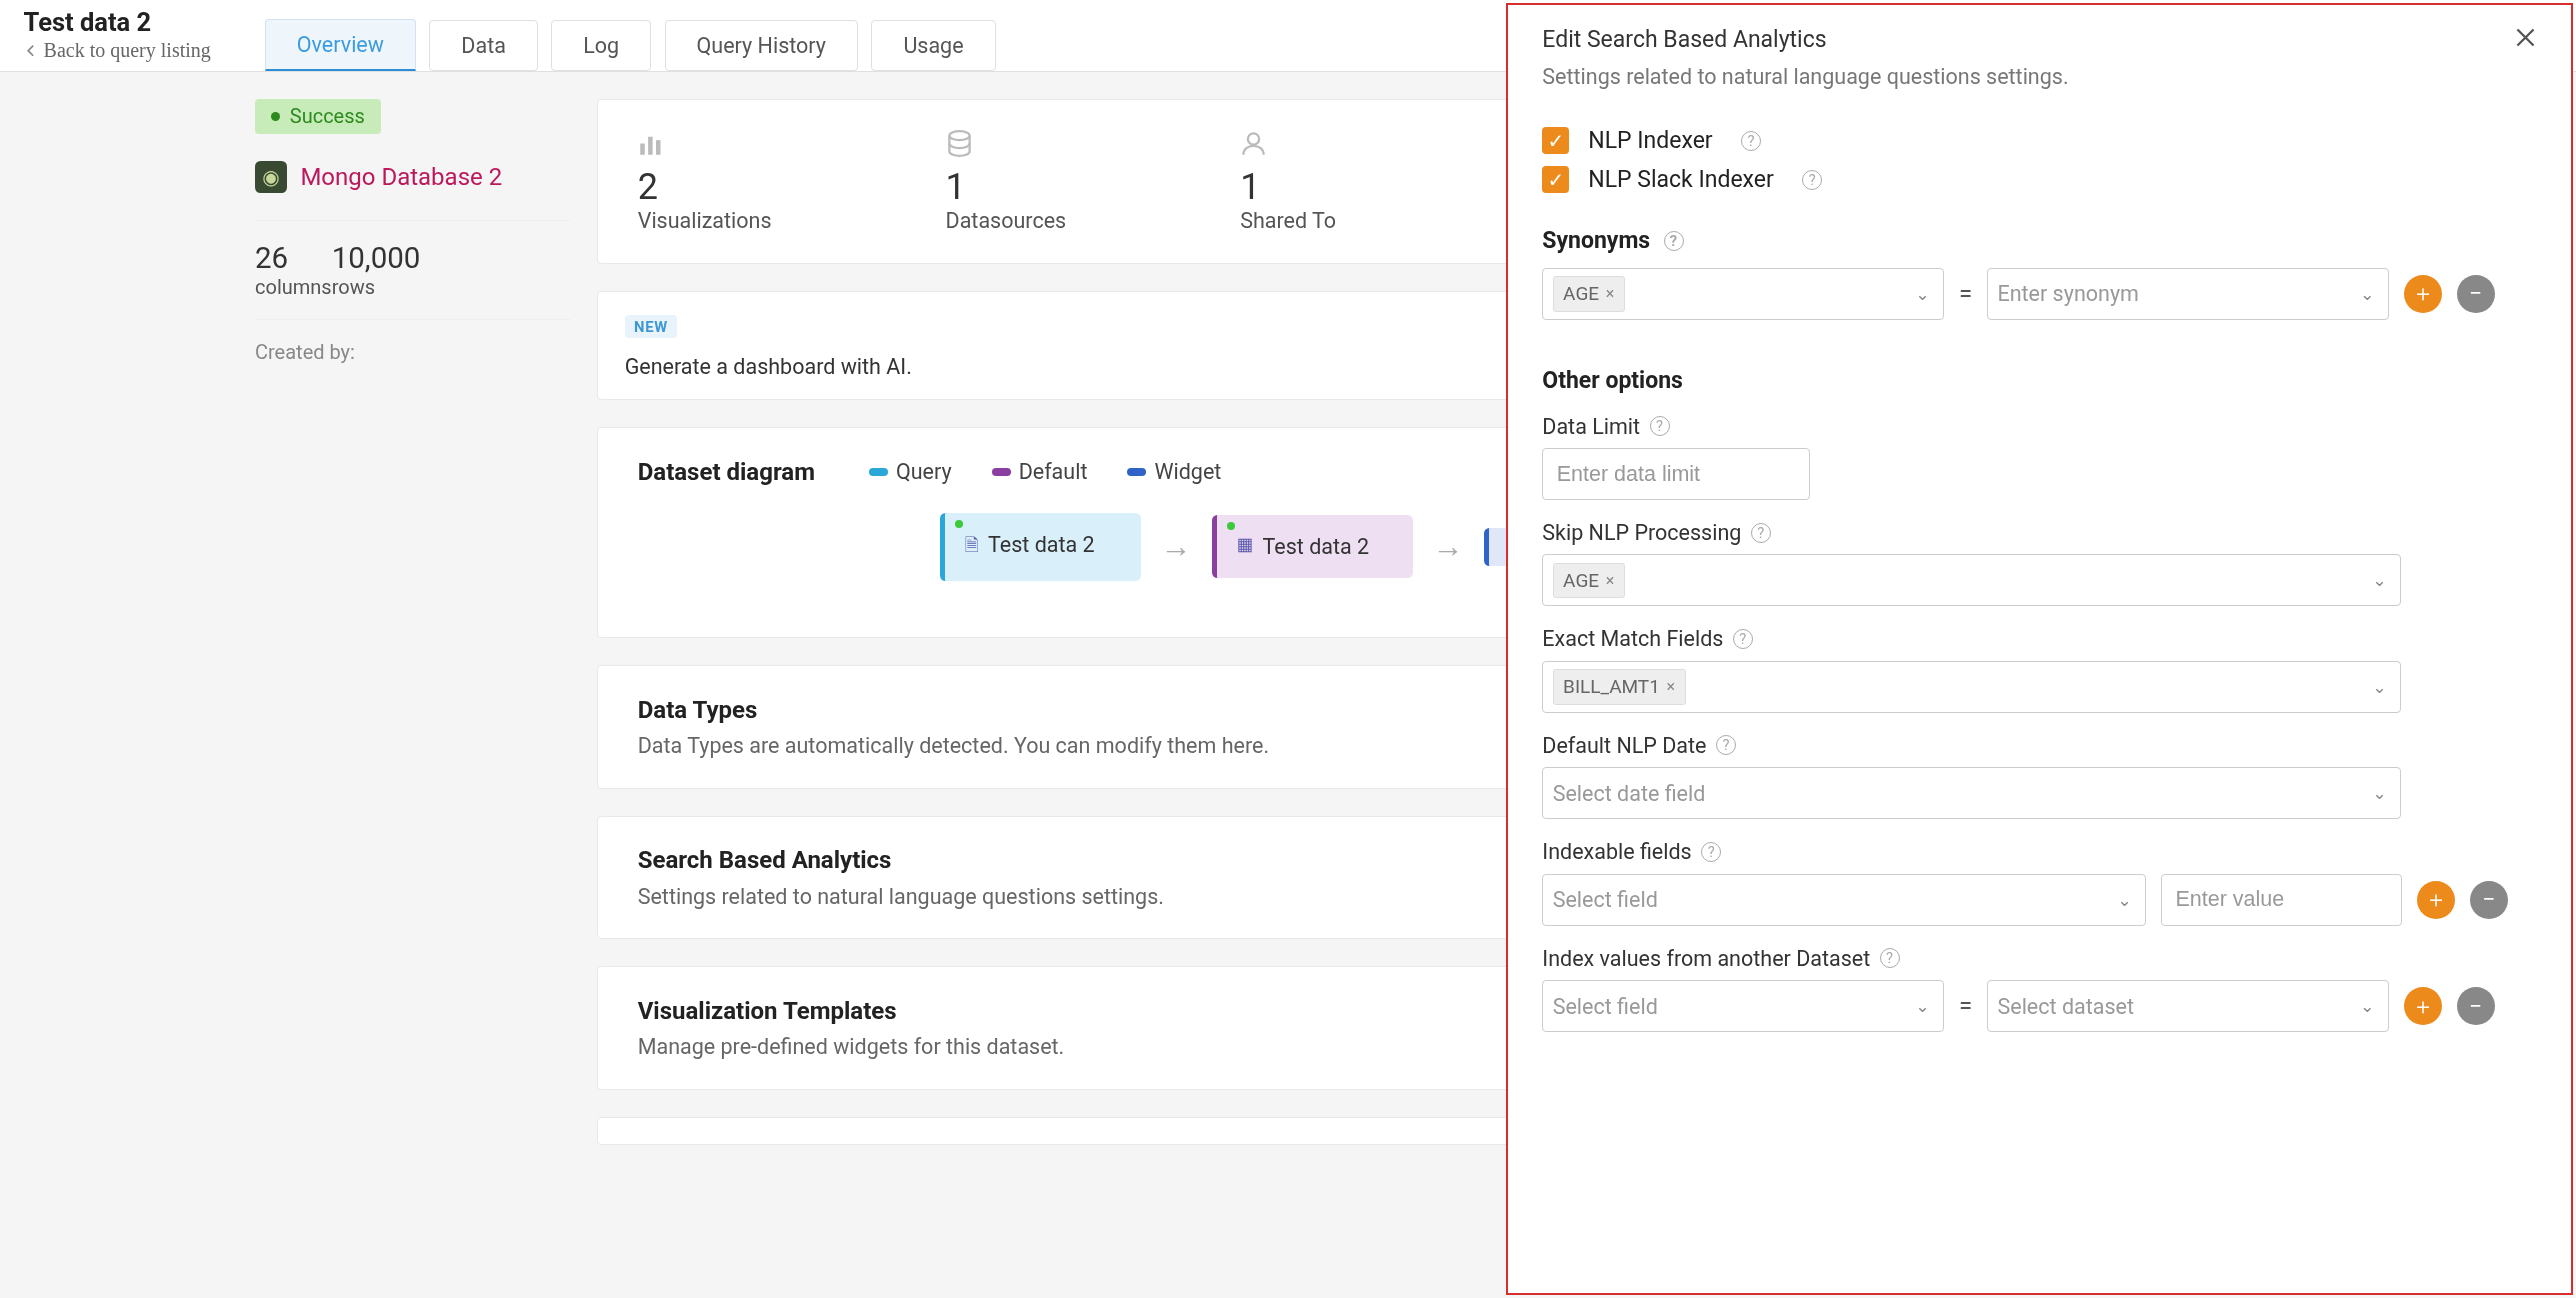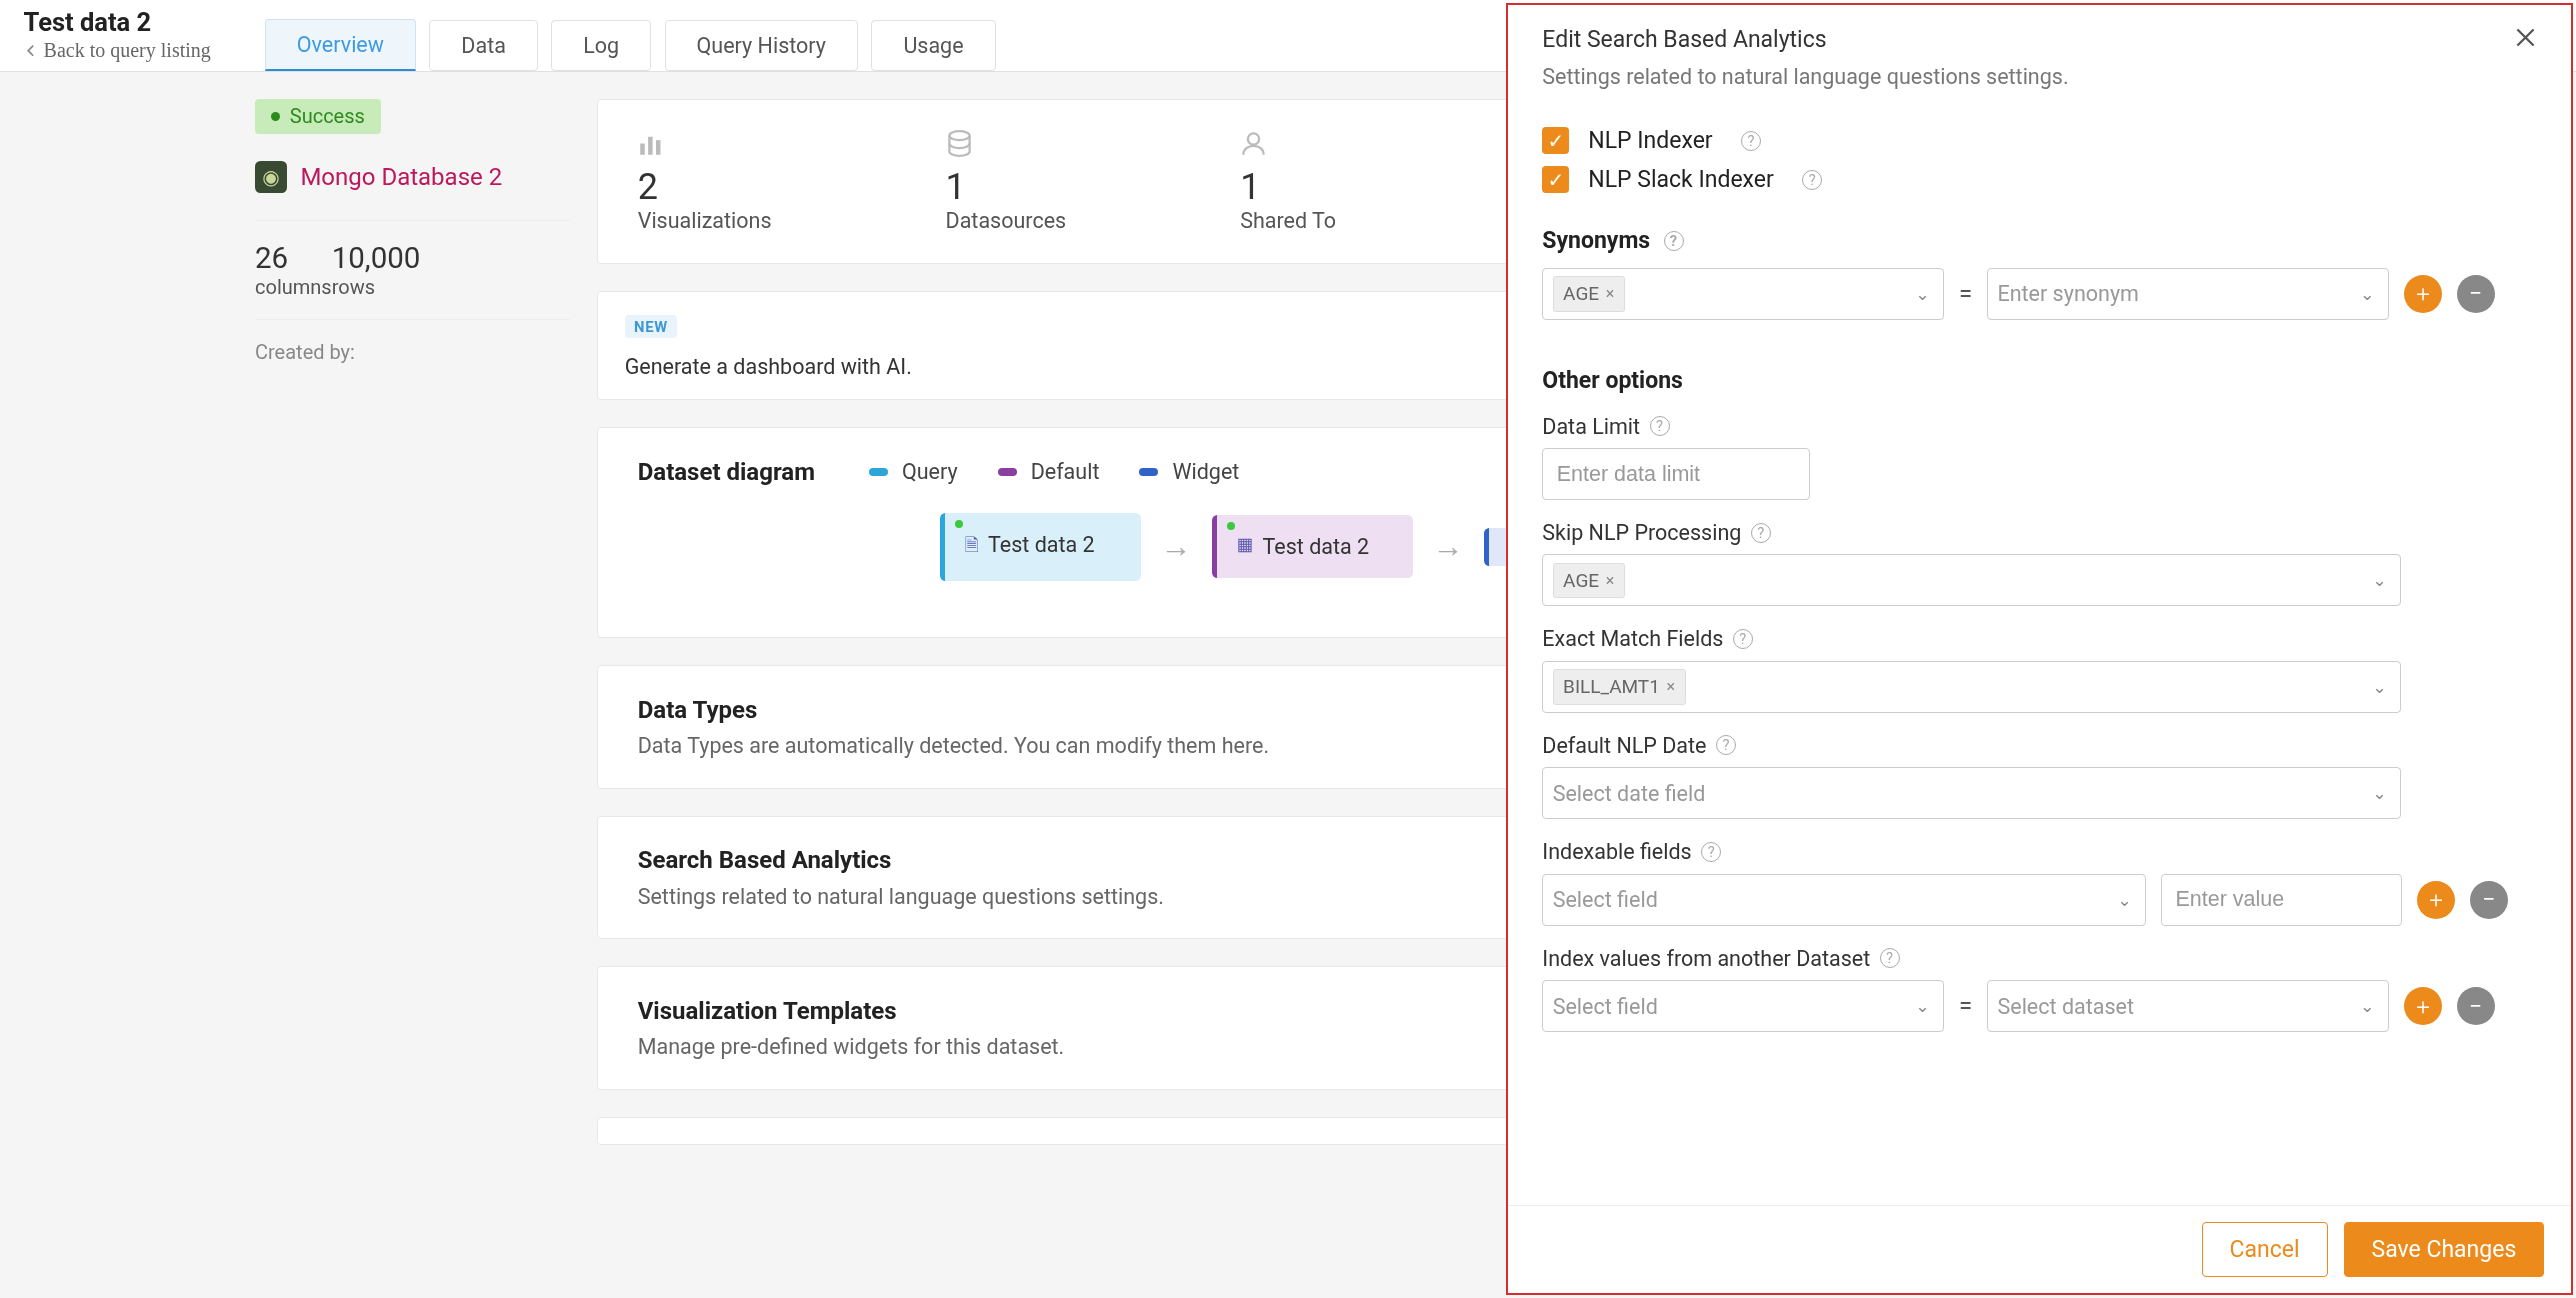--- a/index.html
+++ b/index.html
@@ -37,21 +37,21 @@
 .card { background:#fff; border:0.7px solid #e8e8e8; border-radius:4px; margin-bottom:27px; padding:29.5px 40px; }
 .stat-row { display:flex; gap:174px; }
 .stat-icon { color:#bbb; font-size:27px; margin-bottom:2.7px;}
 .stat-val { font-size:36px; color:#333; }
 .stat-lbl { font-size:21.5px; color:#555; }
 .new-tag { display:inline-block; background:#e8f3fb; color:#3d98d4; border-radius:4px; padding:2.7px 9.4px; font-size:14.8px; font-weight:700; letter-spacing:0.7px;}
 .gen-text { margin-top:16px; font-size:21.5px; color:#333;}
 .card-title { font-weight:700; font-size:24px; color:#222;}
 .card-sub { font-size:21.5px; color:#666; margin-top:9.4px;}
 .legend { display:flex; gap:40px; align-items:center;}
-.legend-item { display:flex; align-items:center; gap:14px; font-size:21.5px; color:#444;}
+.legend-item { display:flex; align-items:center; gap:8px; font-size:21.5px; color:#444;}
 .legend-sw { width:19px; height:8px; border-radius:4px;}
 .diagram-area { display:flex; align-items:center; gap:20px; padding:27px 0 27px 302px;}
 .node { border-radius:5.4px; padding:19px 34px 19px 20px; display:flex; align-items:flex-start; gap:9.4px; position:relative; font-size:21.5px; min-width:201px;}
 .node.query { background:#d9f0fa; border-left:5.4px solid #2aa7d8;}
 .node.dataset { background:#efdff3; border-left:5.4px solid #8a3fa0;}
 .node.widget { background:#dfe7f8; border-left:5.4px solid #2f63c8; min-width:27px;}
 .node .mini-ico { font-size:17.4px; color:#55a; }
 .node .green-dot{ position:absolute; top:6.7px; left:10.7px; width:8px; height:8px; border-radius:50%; background:#3cc93c;}
 .arrow { color:#aaa; font-size:31px;}
 
@@ -336,18 +336,14 @@
       <span class="eq">=</span>
       <div class="multi-select flex-none" style="width:402px;">
         <span class="ms-placeholder">Select dataset</span>
         <span class="caret">⌄</span>
       </div>
       <div class="icobtn add">＋</div>
       <div class="icobtn remove">−</div>
     </div>
   </div>
 
-  <div class="rpanel-footer">
-    <div class="btn cancel">Cancel</div>
-    <div class="btn save">Save Changes</div>
-  </div>
 </div>
 
 
 </body></html>

